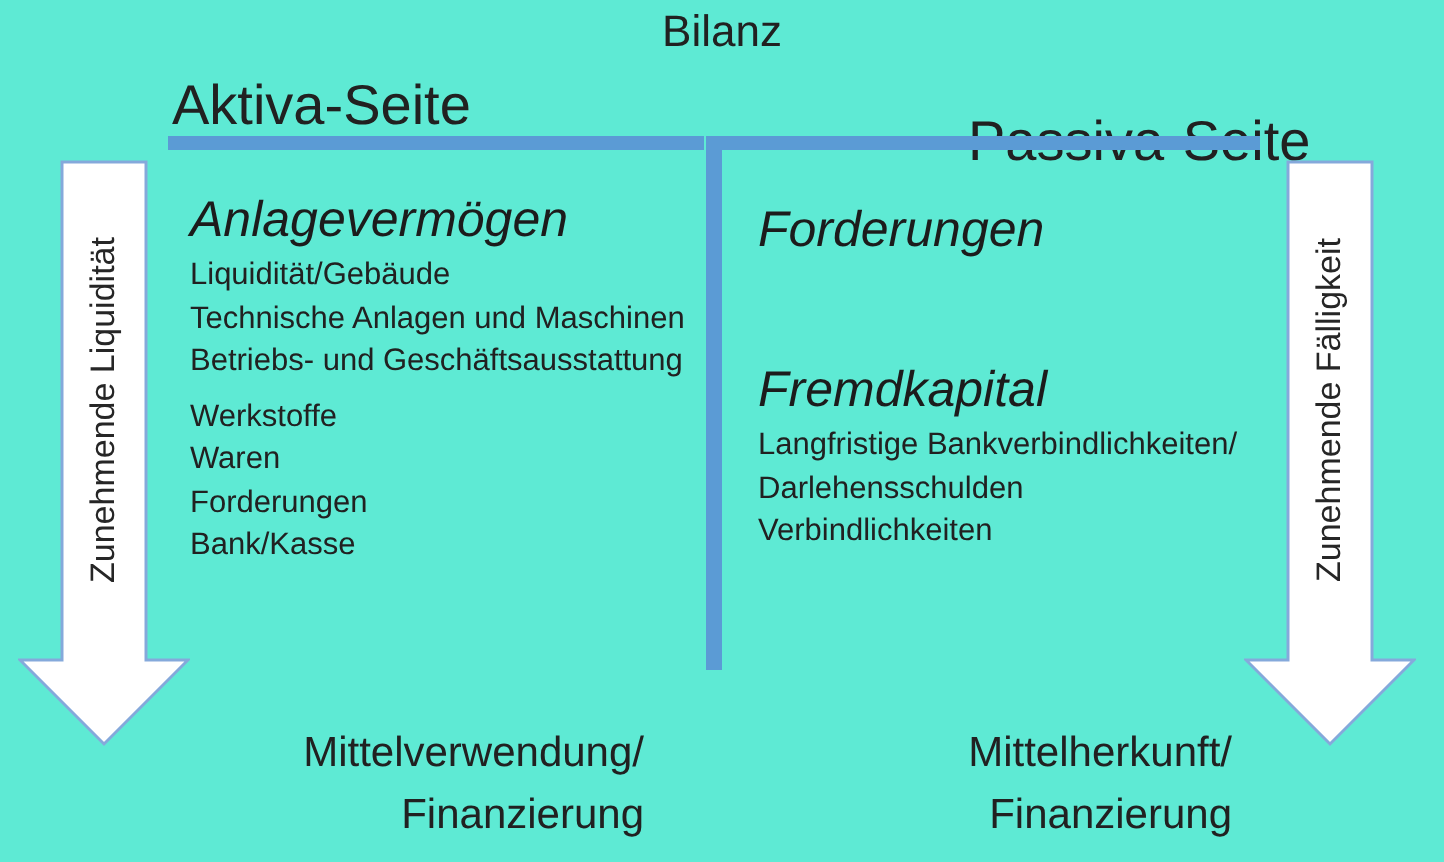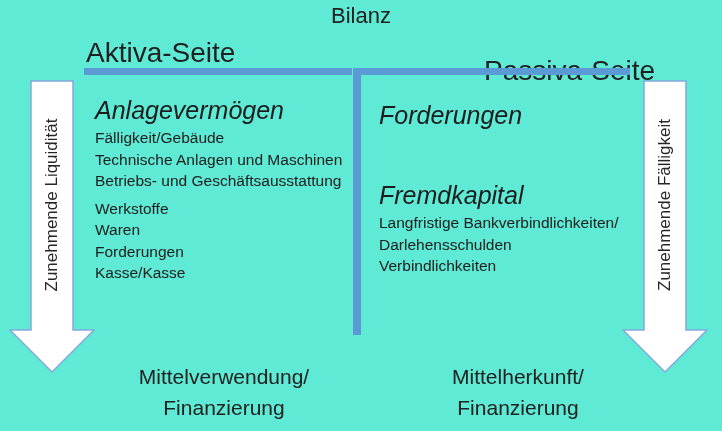--- a/index.html
+++ b/index.html
@@ -37,49 +37,49 @@
     text-align:center;font-size:17px;line-height:20px;color:#262626;
     transform:rotate(-90deg);
     white-space:nowrap;
   }
   .arrow-label-left{left:-78px;}
   .arrow-label-right{left:535px;}
   .footer{
     position:absolute;top:361px;width:220px;
     text-align:center;font-size:21px;line-height:31px;
   }
-  .footer-left{left:114px;}
-  .footer-right{left:408px;}
+  .footer-left{left:102px;text-align:right;}
+  .footer-right{left:396px;text-align:right;}
 </style>
 </head>
 <body>
 
 <div class="canvas">
 
   <div class="title">Bilanz</div>
 
   <div class="col-header header-aktiva">Aktiva-Seite</div>
   <div class="col-header header-passiva">Passiva-Seite</div>
 
   <div class="hline hline-left"></div>
   <div class="hline hline-right"></div>
   <div class="vline"></div>
 
   <div class="content content-left">
     <div>
       <div class="section-heading">Anlagevermögen</div>
-      <div class="section-item">Fälligkeit/Gebäude</div>
+      <div class="section-item">Liquidität/Gebäude</div>
       <div class="section-item">Technische Anlagen und Maschinen</div>
       <div class="section-item">Betriebs- und Geschäftsausstattung</div>
     </div>
     <div class="section-gap-left">
       <div class="section-item">Werkstoffe</div>
       <div class="section-item">Waren</div>
       <div class="section-item">Forderungen</div>
-      <div class="section-item">Kasse/Kasse</div>
+      <div class="section-item">Bank/Kasse</div>
     </div>
   </div>
 
   <div class="content content-right">
     <div>
       <div class="section-heading">Forderungen</div>
     </div>
     <div class="section-gap-right">
       <div class="section-heading">Fremdkapital</div>
       <div class="section-item">Langfristige Bankverbindlichkeiten/</div>

